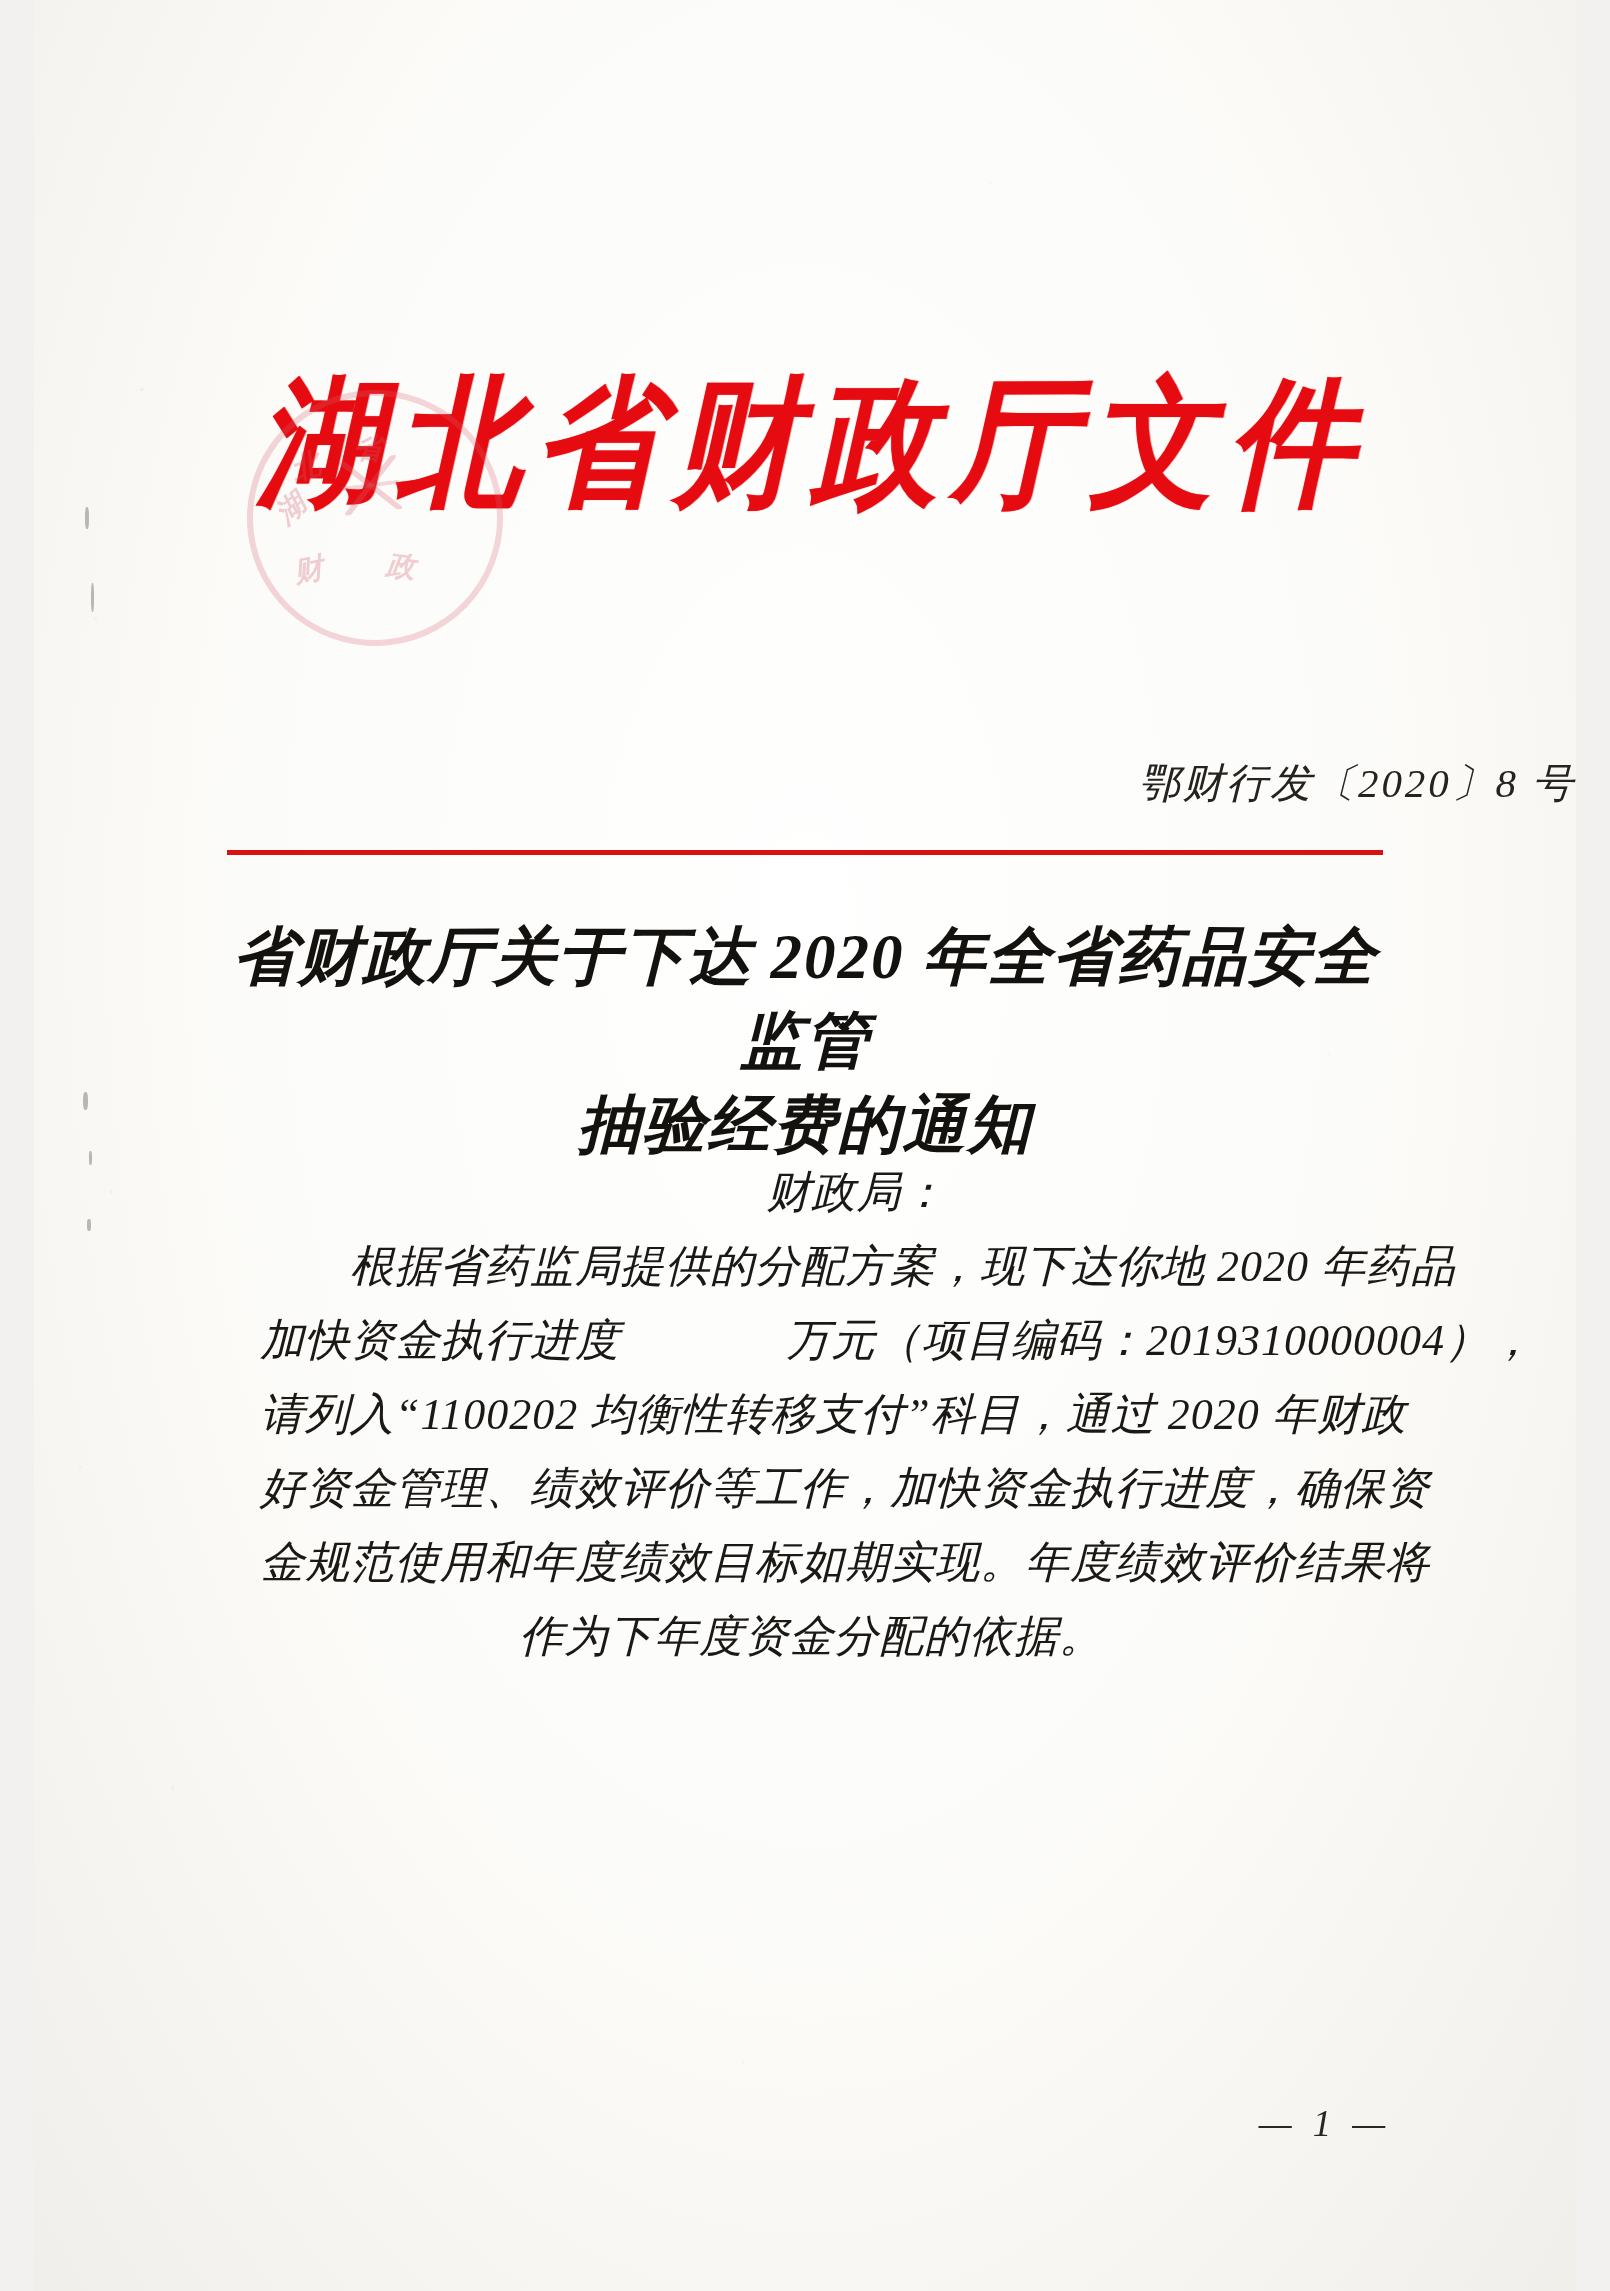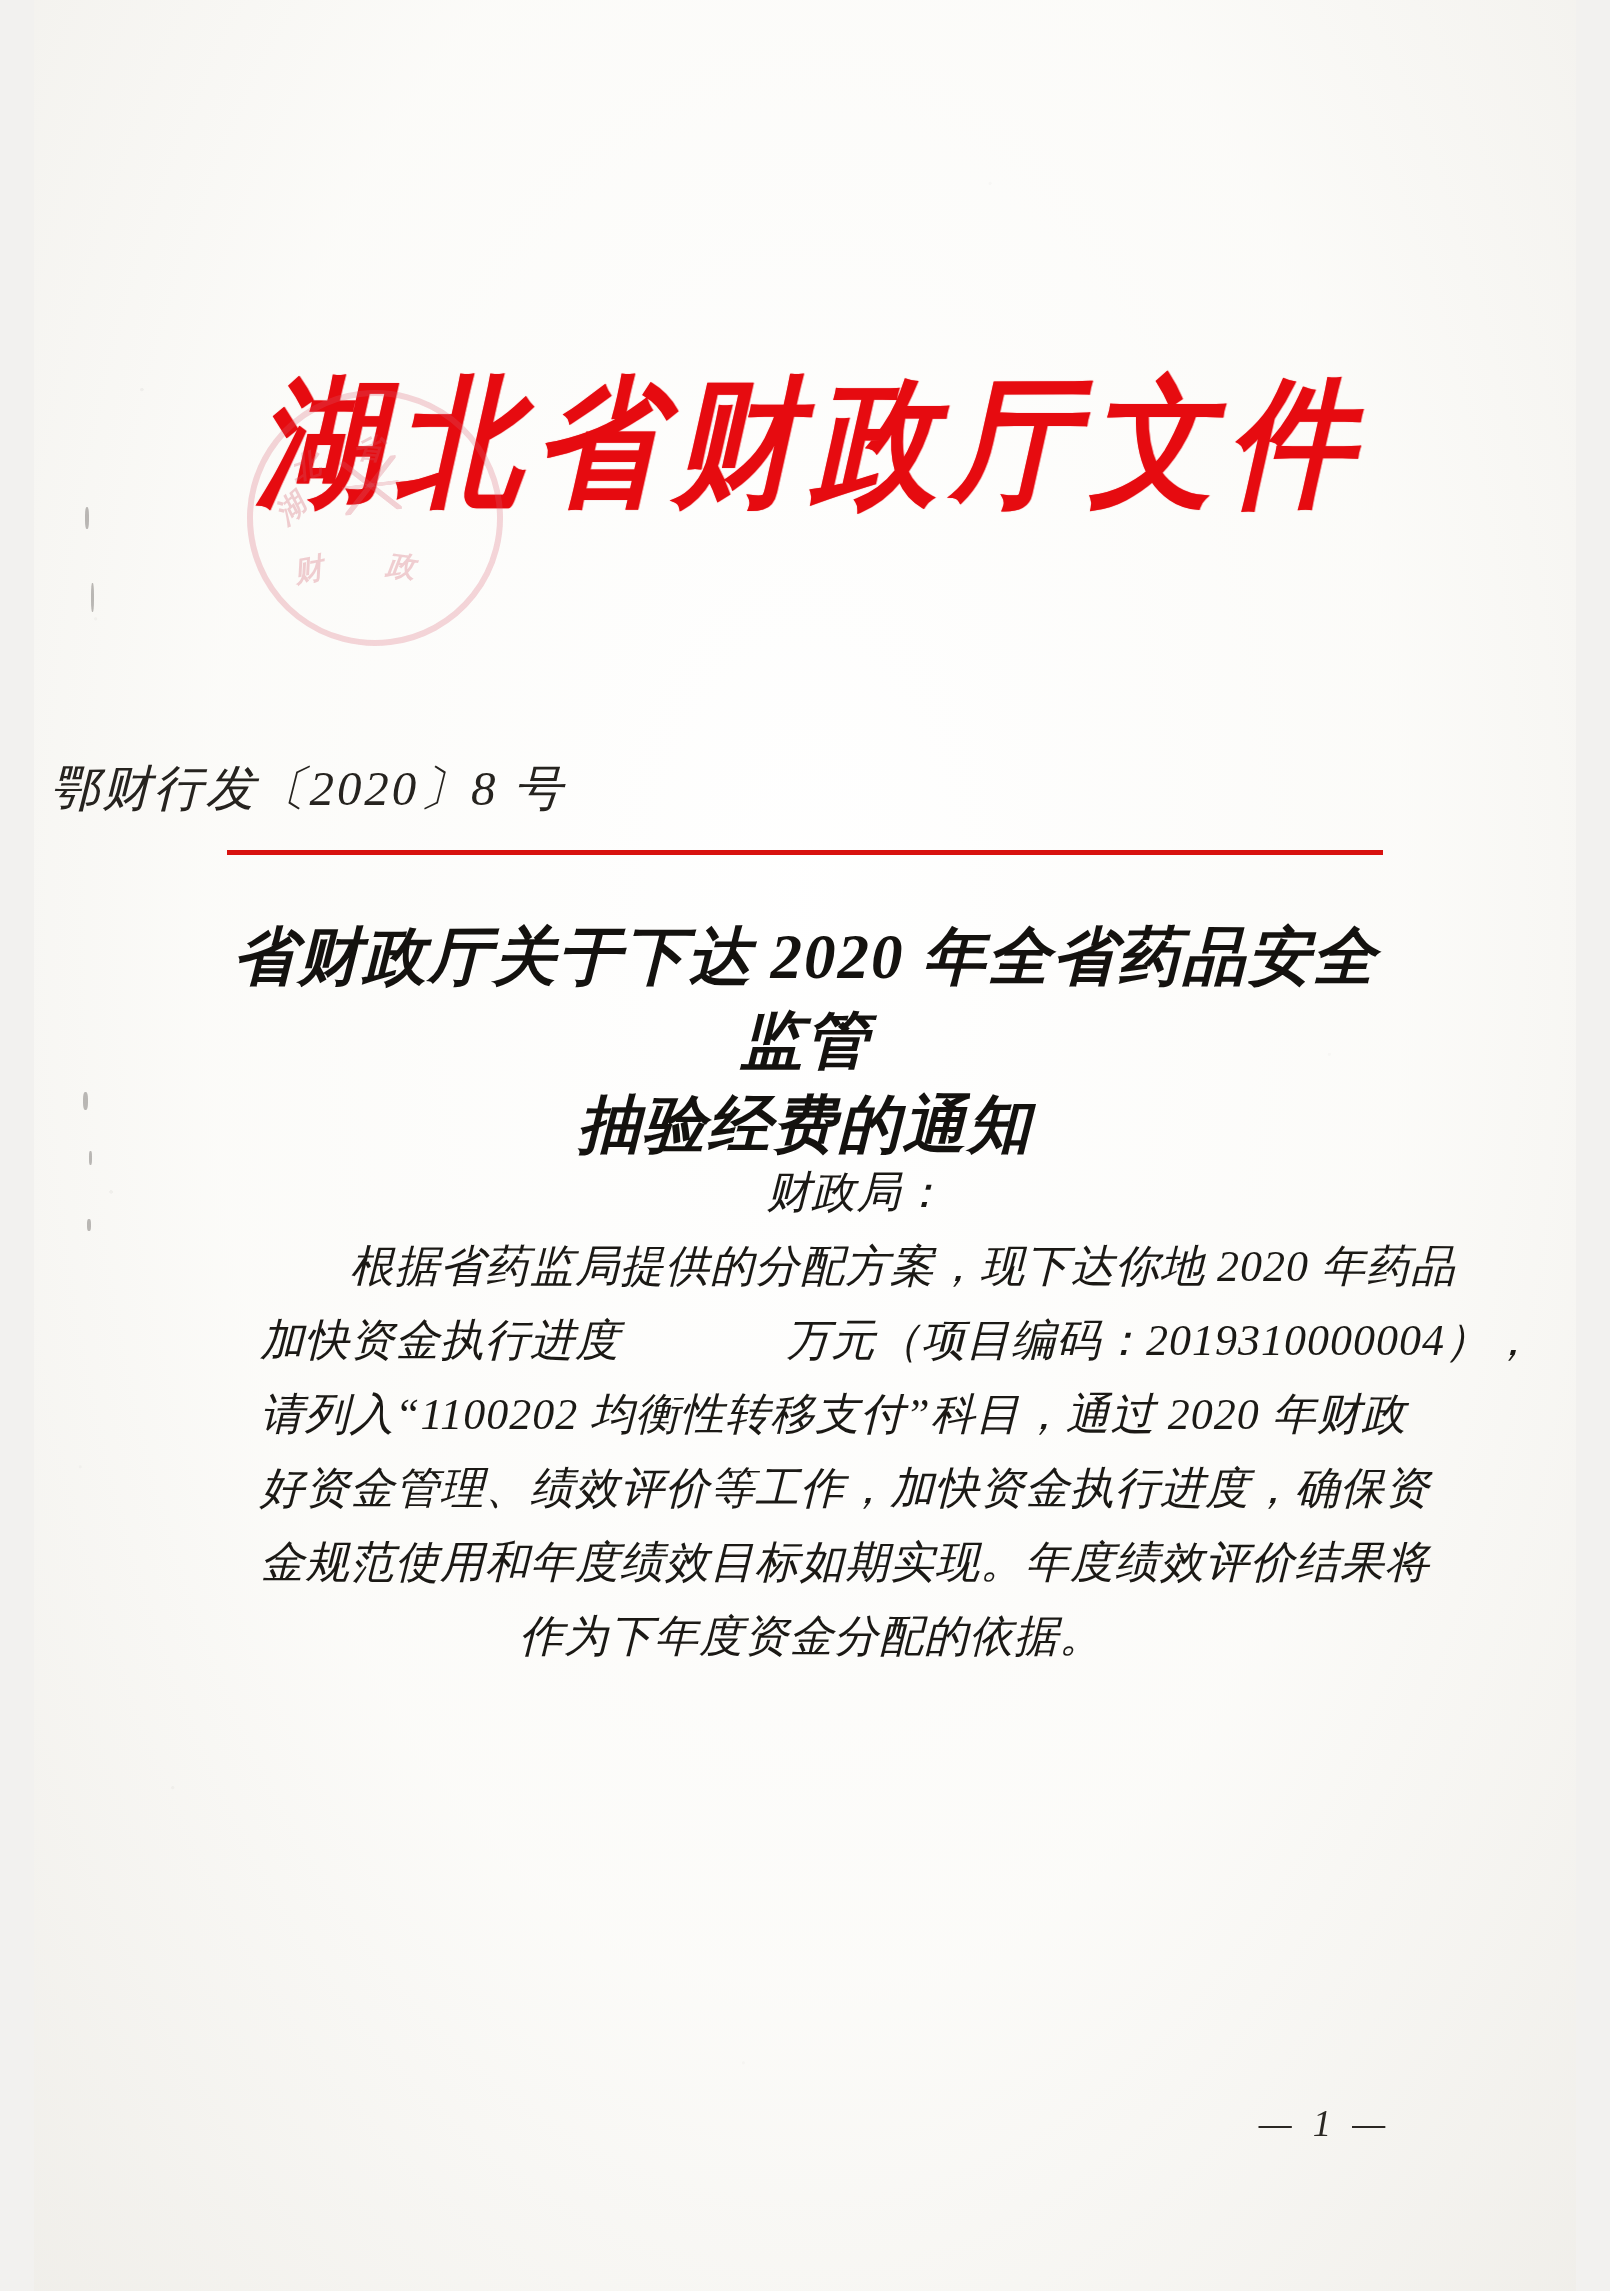--- a/index.html
+++ b/index.html
@@ -113,25 +113,25 @@
   }
   .st1 { left: 25px;  top: 82px;  transform: rotate(-34deg); }
   .st2 { left: 45px;  top: 43px;  transform: rotate(-12deg); }
   .st3 { left: 109px; top: 33px;  transform: rotate(12deg); }
   .st4 { left: 35px;  top: 146px; transform: rotate(-4deg); }
   .st5 { left: 127px; top: 154px; transform: rotate(14deg); }
 
   
   .docnum {
     position: absolute;
-    left: 16px; right: 0;
+    left: 0; right: 0;
     top: 756px;
-    text-align: left;
-    font-family: "Liberation Serif", "DejaVu Serif", serif;
-    font-size: 49px;
+    text-align: right;
+    font-family: "Liberation Serif", "DejaVu Serif", serif;
+    font-size: 41px;
     letter-spacing: 2.9px;
     color: #26231f;
   }
   .red-rule {
     position: absolute;
     left: 193px;
     right: 193px;
     top: 850px;
     height: 4.9px;
     background: #d8120f;

